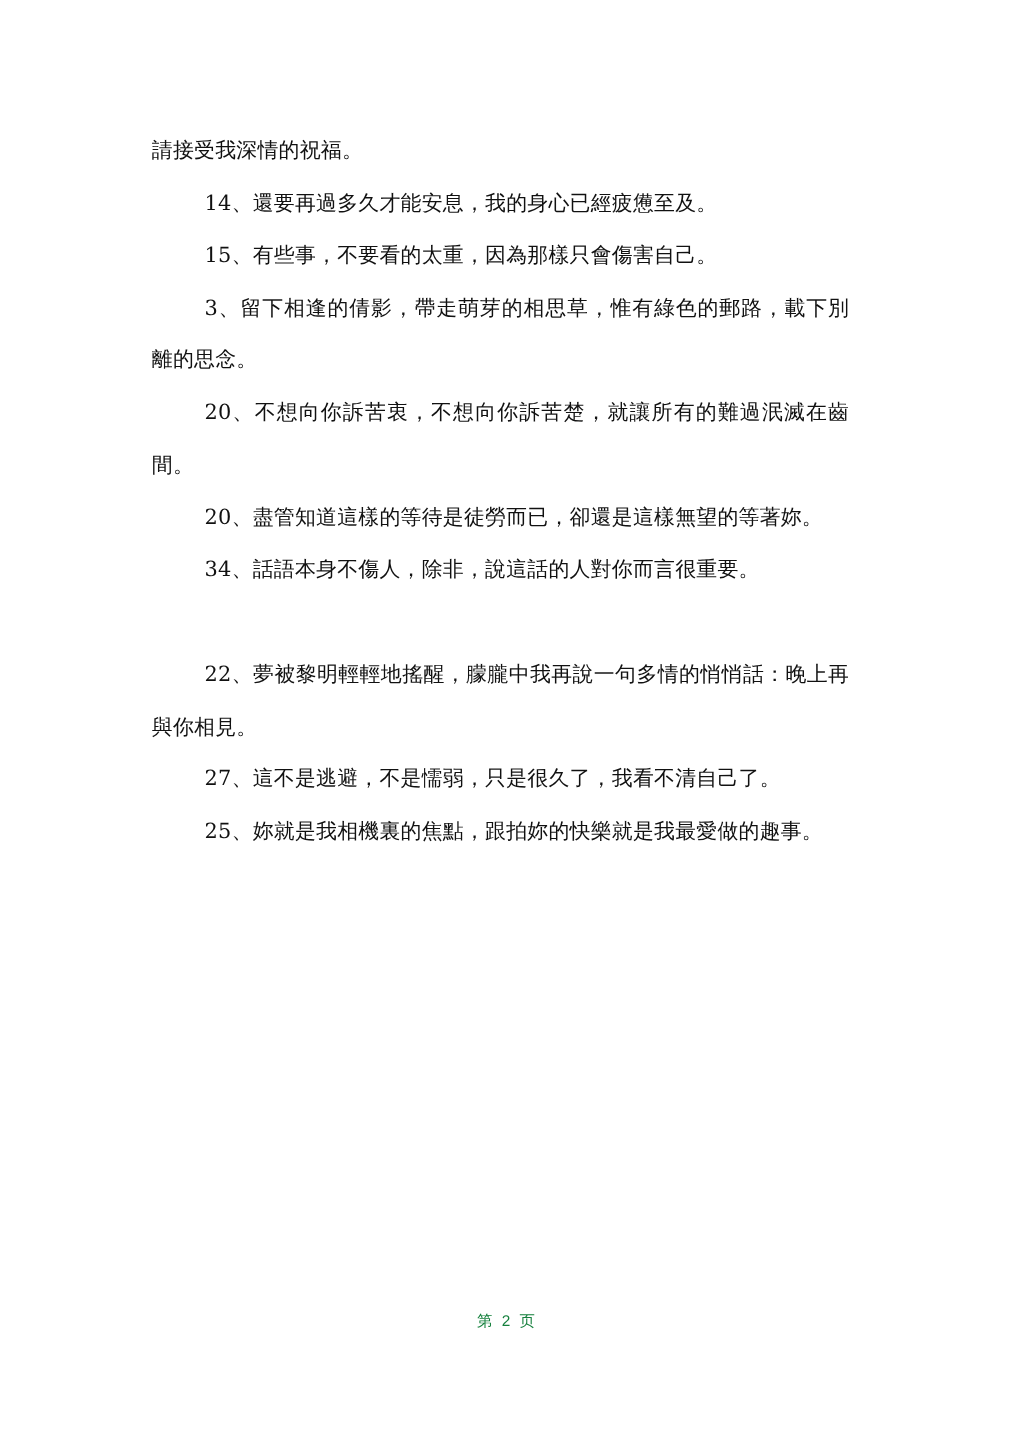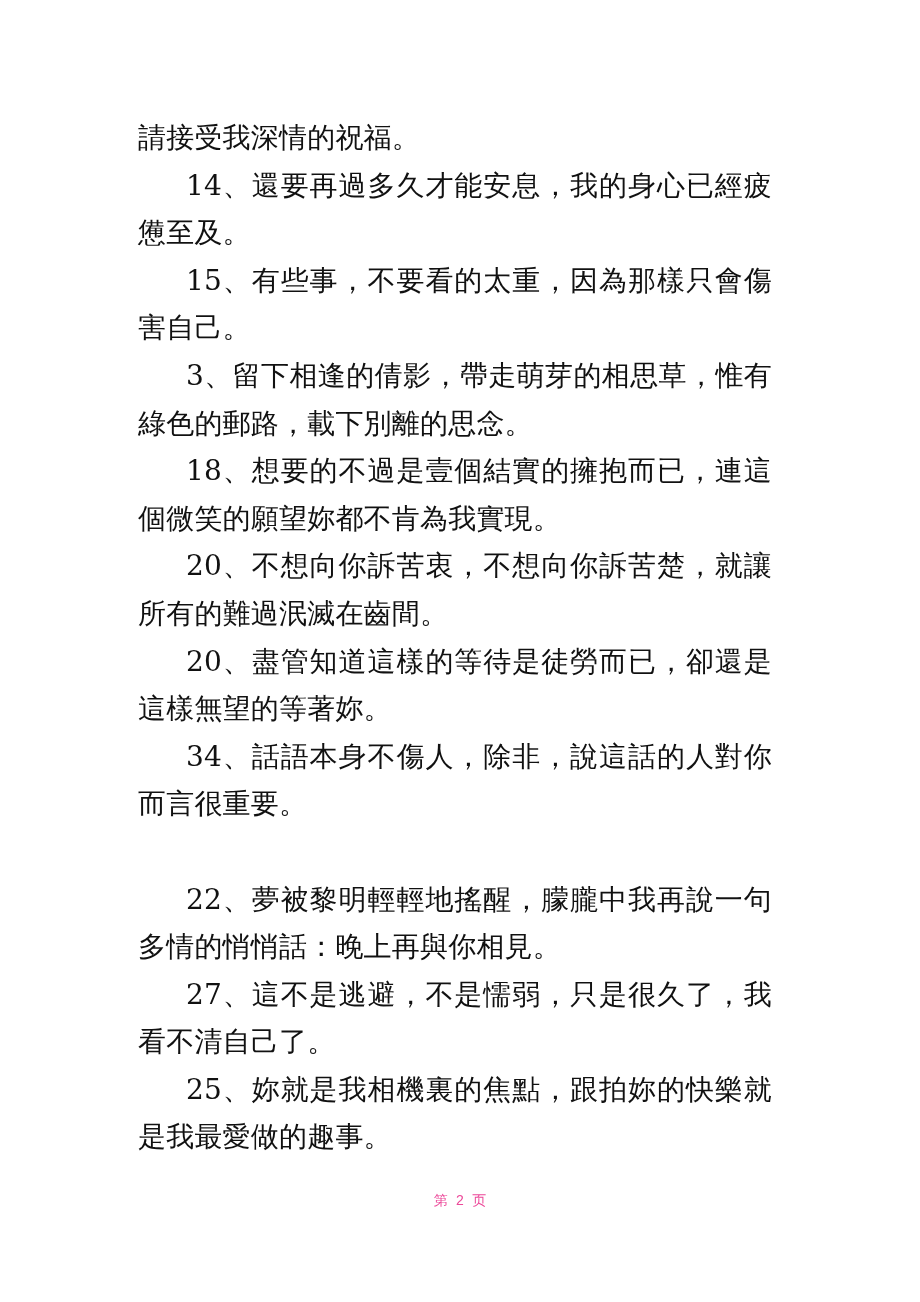--- a/index.html
+++ b/index.html
@@ -24,21 +24,21 @@
       background: #ffffff;
     }
     .body-text {
       position: absolute;
       left: 138px;
       top: 114px;
       width: 634px;
     }
     .para {
       margin: 0;
-      font-size: 28px;
+      font-size: 19px;
       line-height: 47.6px;
       letter-spacing: 0.2px;
       text-align: justify;
       text-align-last: left;
       white-space: normal;
       word-break: break-all;
     }
     .para.indent {
       text-indent: 48px;
     }
@@ -46,38 +46,37 @@
       height: 47.6px;
     }
     .footer {
       position: absolute;
       left: 0;
       width: 920px;
       top: 1191px;
       text-align: center;
       font-size: 14px;
       line-height: 18px;
-      color: #ec4899;
+      color: #15803d;
     }
     .footer .num {
       font-family: "Liberation Sans", sans-serif;
       font-size: 14px;
       margin: 0 4px;
     }
   </style>
 </head>
 <body>
 
 <div class="page">
   <div class="body-text">
     <p class="para">請接受我深情的祝福。</p>
     <p class="para indent">14、還要再過多久才能安息，我的身心已經疲憊至及。</p>
     <p class="para indent">15、有些事，不要看的太重，因為那樣只會傷害自己。</p>
     <p class="para indent">3、留下相逢的倩影，帶走萌芽的相思草，惟有綠色的郵路，載下別離的思念。</p>
-    <p class="para indent">18、想要的不過是壹個結實的擁抱而已，連這個微笑的願望妳都不肯為我實現。</p>
     <p class="para indent">20、不想向你訴苦衷，不想向你訴苦楚，就讓所有的難過泯滅在齒間。</p>
     <p class="para indent">20、盡管知道這樣的等待是徒勞而已，卻還是這樣無望的等著妳。</p>
     <p class="para indent">34、話語本身不傷人，除非，說這話的人對你而言很重要。</p>
     <p class="para blank"></p>
     <p class="para indent">22、夢被黎明輕輕地搖醒，朦朧中我再說一句多情的悄悄話：晚上再與你相見。</p>
     <p class="para indent">27、這不是逃避，不是懦弱，只是很久了，我看不清自己了。</p>
     <p class="para indent">25、妳就是我相機裏的焦點，跟拍妳的快樂就是我最愛做的趣事。</p>
   </div>
 
   <div class="footer">

